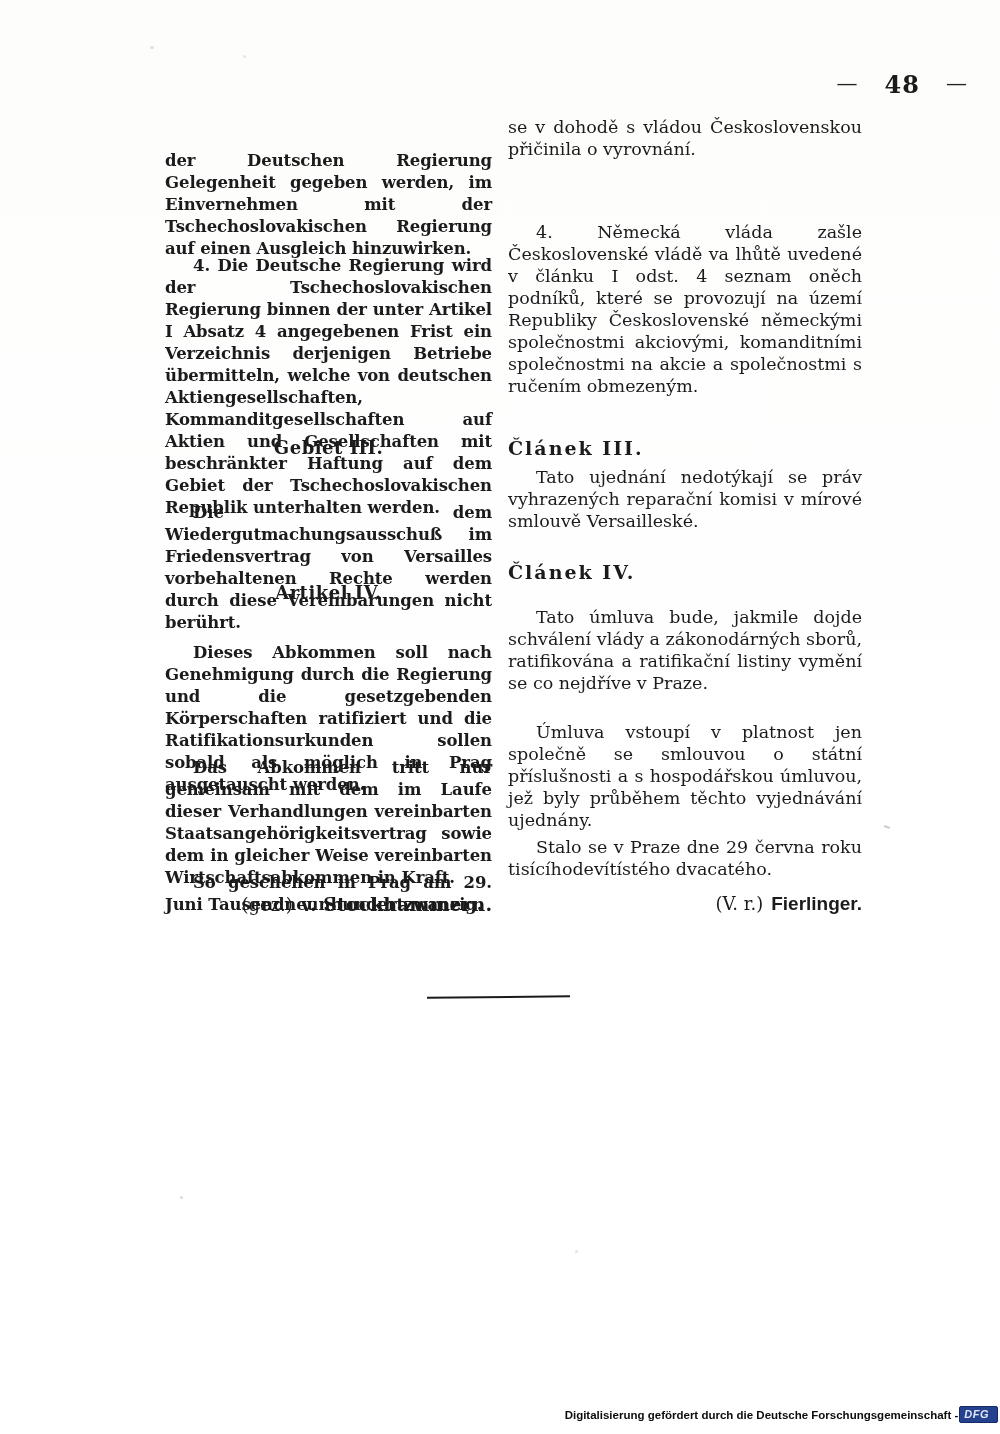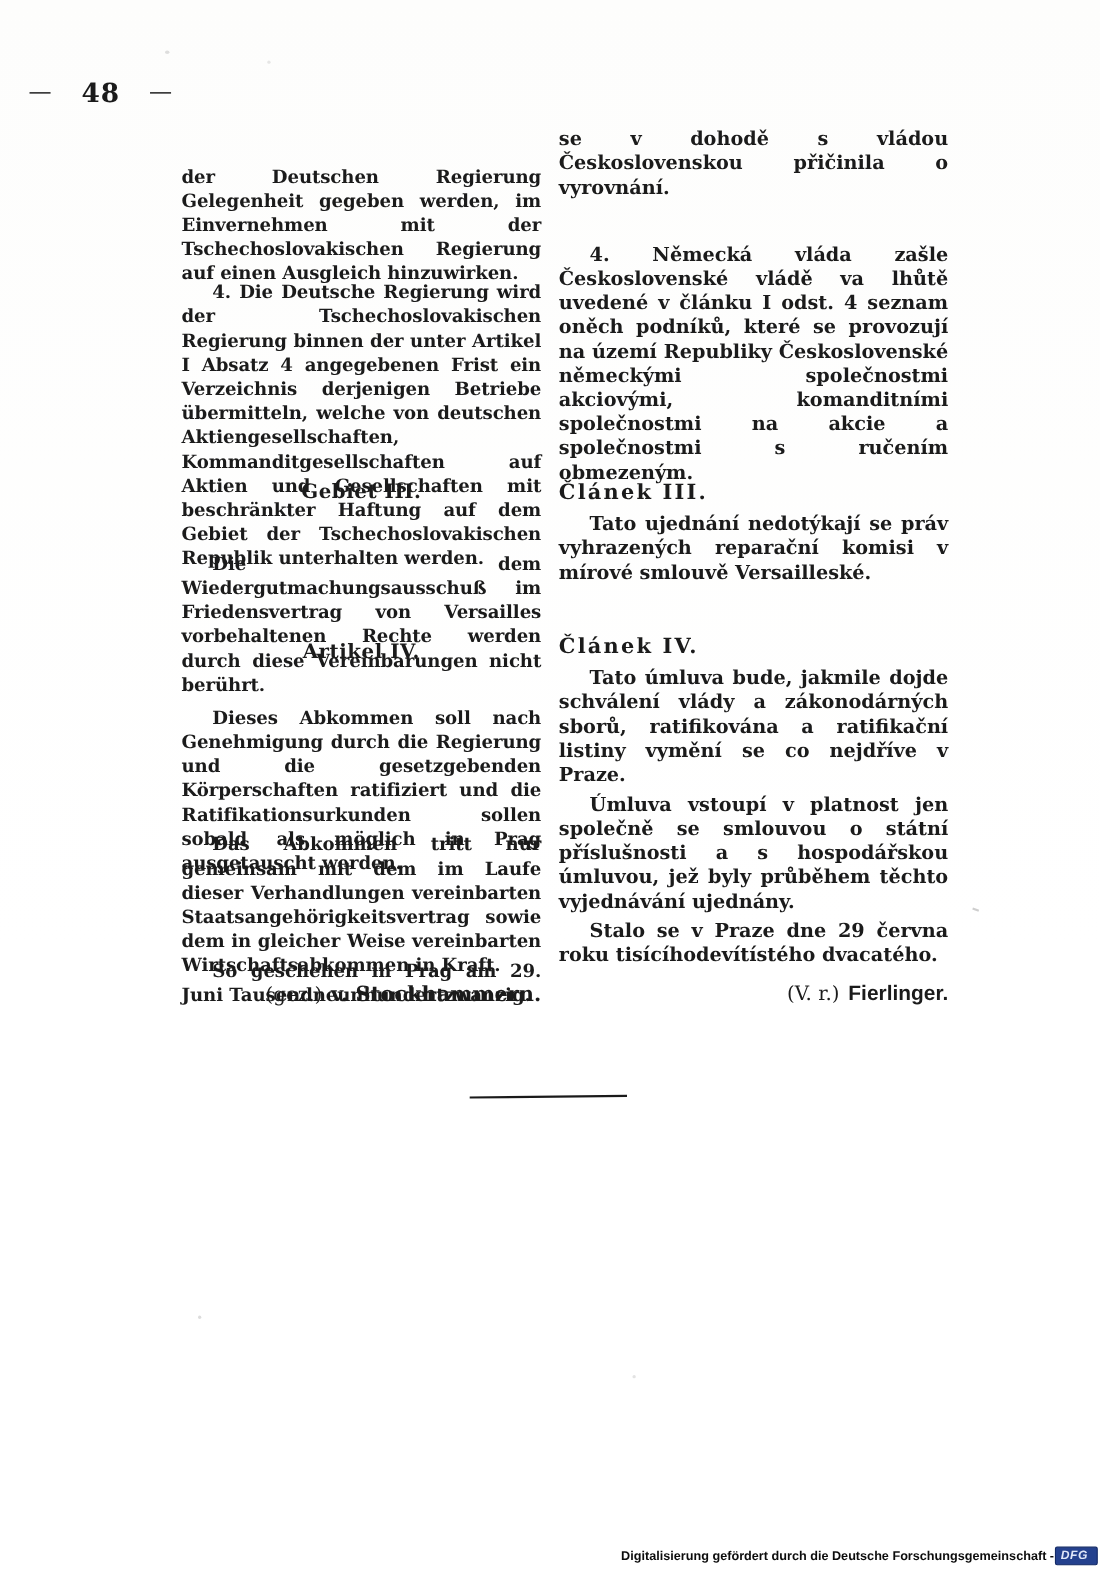--- a/index.html
+++ b/index.html
@@ -12,41 +12,41 @@
     overflow:hidden;
   }
   .page {
     position:absolute; inset:0;
     background:linear-gradient(180deg, #fdfdfc 0%, #ffffff 60%);
   }
 
   
   .page-header {
     position:absolute; top:70px; left:0; width:994px;
-    text-align:left;
+    text-align:right;
     font-size:21px; letter-spacing:1px;
   }
   .page-header .dash { color:#222; margin:0 26px; font-weight:400; position:relative; top:-3px; }
   .page-header .page-number { font-weight:700; font-size:24px; }
 
   
   .cell { position:absolute; margin:0; }
   .Lcol { left:165px; width:327px; }
   .Rcol { left:508px; width:354px; }
 
   .de {
     font-weight:700;
     font-size:16.5px;
     line-height:22px;
     text-align:justify;
     letter-spacing:-0.1px;
     margin-top:36px;
   }
   .cs {
-    font-weight:700;
+    font-weight:400;
     font-size:17.5px;
     line-height:22px;
     text-align:justify;
   }
   .indent { text-indent:28px; }
 
   .h-de {
     font-size:18px; font-weight:700;
     text-align:center; letter-spacing:0.5px;
   }
@@ -106,21 +106,21 @@
   <p class="cell Lcol de indent" style="top:721px">Das Abkommen tritt nur gemeinsam mit dem im Laufe dieser Verhandlungen vereinbarten Staatsangehörigkeitsvertrag sowie dem in gleicher Weise vereinbarten Wirtschaftsabkommen in Kraft.</p>
   <p class="cell Lcol de indent" style="top:836px">So geschehen in Prag am 29. Juni Tausendneunhundertzwanzig.</p>
   <div class="cell Lcol sig" style="top:893px">
     <span>(gez.)</span><span class="sig-name">v. Stockhammern.</span>
   </div>
 
   <p class="cell Rcol cs" style="top:116px">se v dohodě s vládou Československou přičinila o vyrovnání.</p>
   <p class="cell Rcol cs indent" style="top:221px">4. Německá vláda zašle Československé vládě va lhůtě uvedené v článku I odst. 4 seznam oněch podníků, které se provozují na území Republiky Československé německými společnostmi akciovými, komanditními společnostmi na akcie a společnostmi s ručením obmezeným.</p>
   <h2 class="cell Rcol h-cs" style="top:437px">Článek III.</h2>
   <p class="cell Rcol cs indent" style="top:466px">Tato ujednání nedotýkají se práv vyhrazených reparační komisi v mírové smlouvě Versailleské.</p>
-  <h2 class="cell Rcol h-cs" style="top:577px">Článek IV.</h2>
+  <h2 class="cell Rcol h-cs" style="top:561px">Článek IV.</h2>
   <p class="cell Rcol cs indent" style="top:606px">Tato úmluva bude, jakmile dojde schválení vlády a zákonodárných sborů, ratifikována a ratifikační listiny vymění se co nejdříve v Praze.</p>
   <p class="cell Rcol cs indent" style="top:721px">Úmluva vstoupí v platnost jen společně se smlouvou o státní příslušnosti a s hospodářskou úmluvou, jež byly průběhem těchto vyjednávání ujednány.</p>
   <p class="cell Rcol cs indent" style="top:836px">Stalo se v Praze dne 29 června roku tisícíhodevítístého dvacatého.</p>
   <div class="cell Rcol sig sig-cs" style="top:893px">
     <span>(V. r.)</span><span class="sig-name">Fierlinger.</span>
   </div>
 
   <div class="divider"></div>
 
   <div class="speck" style="left:150px; top:46px;  width:4px; height:3px; opacity:.45;"></div>

